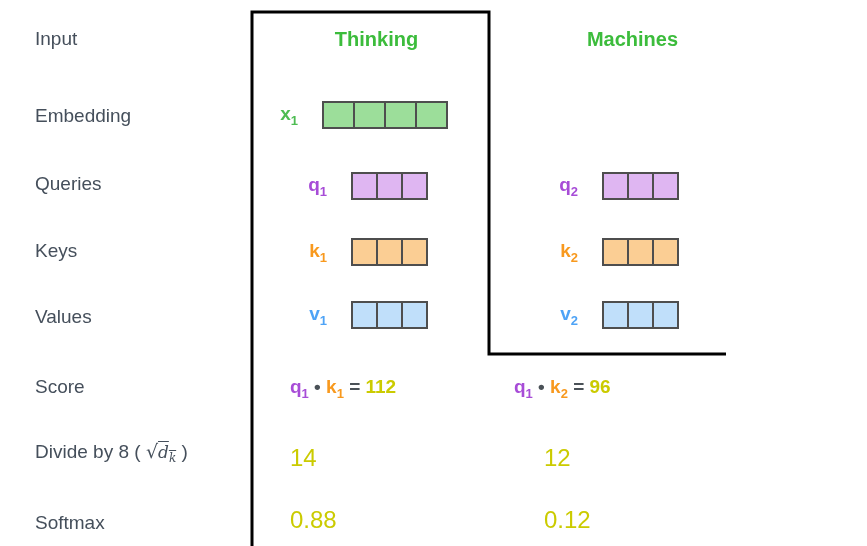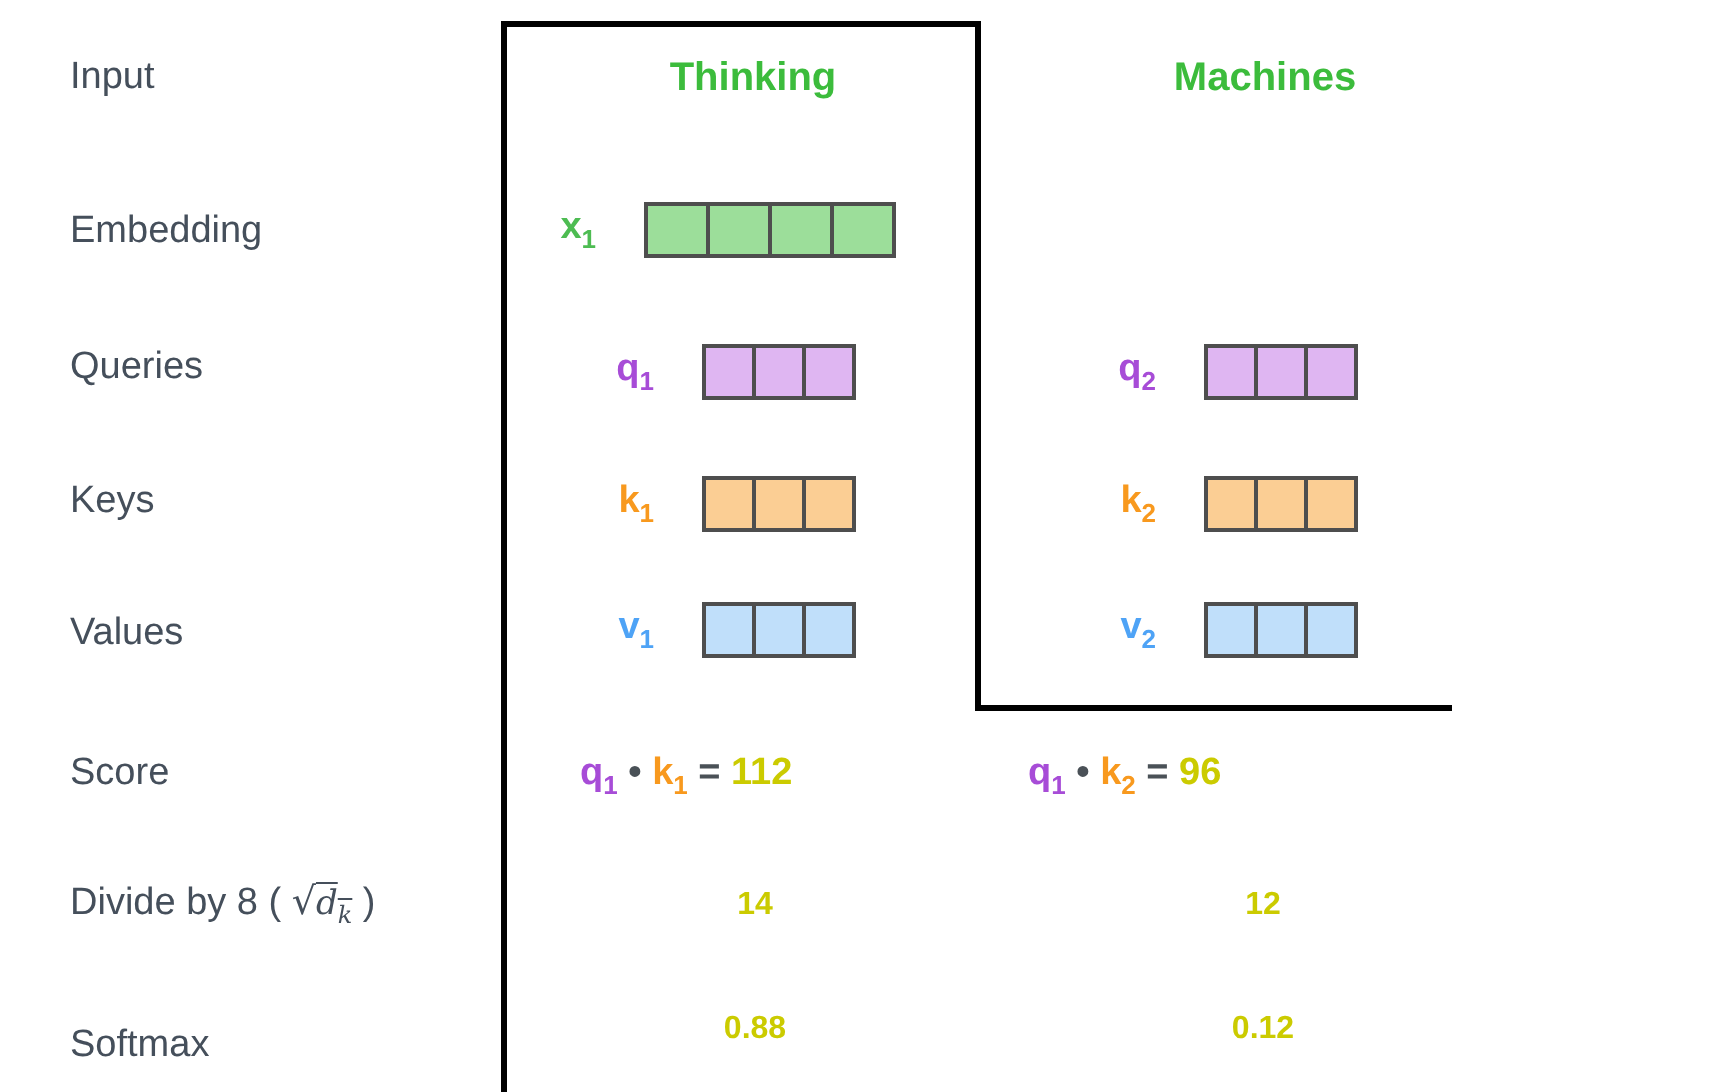--- a/index.html
+++ b/index.html
@@ -84,23 +84,22 @@
     position: absolute;
     width: 175px;
     text-align: left;
     font-size: 19px;
     font-weight: bold;
     white-space: nowrap;
   }
   .num {
     position: absolute;
     width: 175px;
-    text-align: center;
-    font-size: 16px;
-    font-weight: bold;
+    font-size: 24px;
+    font-weight: normal;
     color: var(--yellow);
   }
 </style>
 </head>
 <body>
 
 <div id="canvas">
 
   <svg id="outline-svg" viewBox="0 0 867 546">
     <polyline points="252,546 252,12 489,12 489,354 769,354 769,546" fill="none" style="stroke:var(--outline-black)" stroke-width="3"></polyline>

